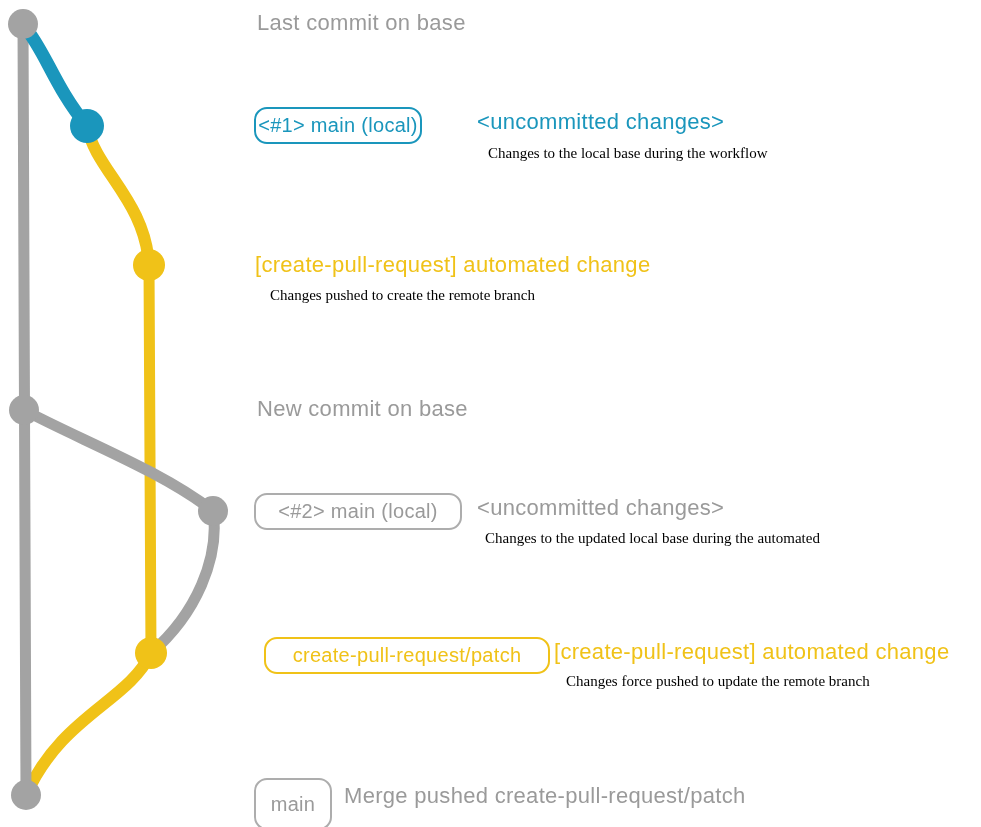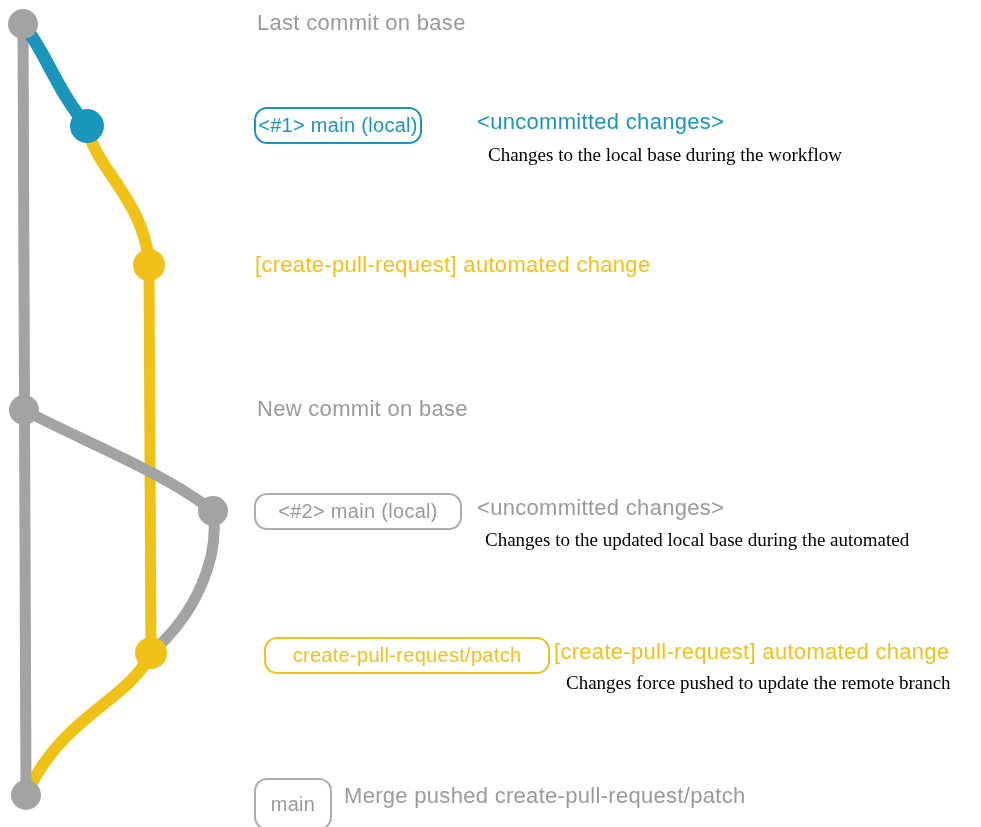--- a/index.html
+++ b/index.html
@@ -27,21 +27,21 @@
     white-space: nowrap;
     line-height: 1.1;
   }
   .sans {
     font-family: "Liberation Sans", "DejaVu Sans", sans-serif;
     font-size: 22px;
     letter-spacing: 0.3px;
   }
   .serif {
     font-family: "Liberation Serif", "DejaVu Serif", serif;
-    font-size: 19px;
+    font-size: 15px;
     color: #000000;
   }
   .badge {
     position: absolute;
     display: flex;
     align-items: center;
     justify-content: center;
     box-sizing: border-box;
     border: 2px solid;
     border-radius: 13px;
@@ -78,20 +78,21 @@
     <circle cx="26" cy="795" r="15" fill="#A3A3A3"></circle>
   </svg>
 
   <div class="label sans" style="left: 257px; top: 11px; color: rgb(154, 154, 154);">Last commit on base</div>
 
   <div class="badge sans" style="left: 254px; top: 107px; width: 168px; height: 37px; color: rgb(26, 150, 188); border-color: rgb(26, 150, 188);">&lt;#1&gt; main (local)</div>
   <div class="label sans" style="left: 477px; top: 110px; color: rgb(26, 150, 188);">&lt;uncommitted changes&gt;</div>
   <div class="label serif" style="left: 488px; top: 145px; color: rgb(0, 0, 0);">Changes to the local base during the workflow</div>
 
   <div class="label sans" style="left: 255px; top: 253px; color: rgb(240, 194, 24);">[create-pull-request] automated change</div>
+  <div class="label serif" style="left: 270px; top: 287px; color: rgb(0, 0, 0);">Changes pushed to create the remote branch</div>
 
   <div class="label sans" style="left: 257px; top: 397px; color: rgb(154, 154, 154);">New commit on base</div>
 
   <div class="badge sans" style="left: 254px; top: 493px; width: 208px; height: 37px; color: rgb(154, 154, 154); border-color: rgb(173, 173, 173);">&lt;#2&gt; main (local)</div>
   <div class="label sans" style="left: 477px; top: 496px; color: rgb(154, 154, 154);">&lt;uncommitted changes&gt;</div>
   <div class="label serif" style="left: 485px; top: 530px; color: rgb(0, 0, 0);">Changes to the updated local base during the automated</div>
 
   <div class="badge sans" style="left: 264px; top: 637px; width: 286px; height: 37px; color: rgb(240, 194, 24); border-color: rgb(240, 194, 24);">create-pull-request/patch</div>
   <div class="label sans" style="left: 554px; top: 640px; color: rgb(240, 194, 24);">[create-pull-request] automated change</div>
   <div class="label serif" style="left: 566px; top: 673px; color: rgb(0, 0, 0);">Changes force pushed to update the remote branch</div>

